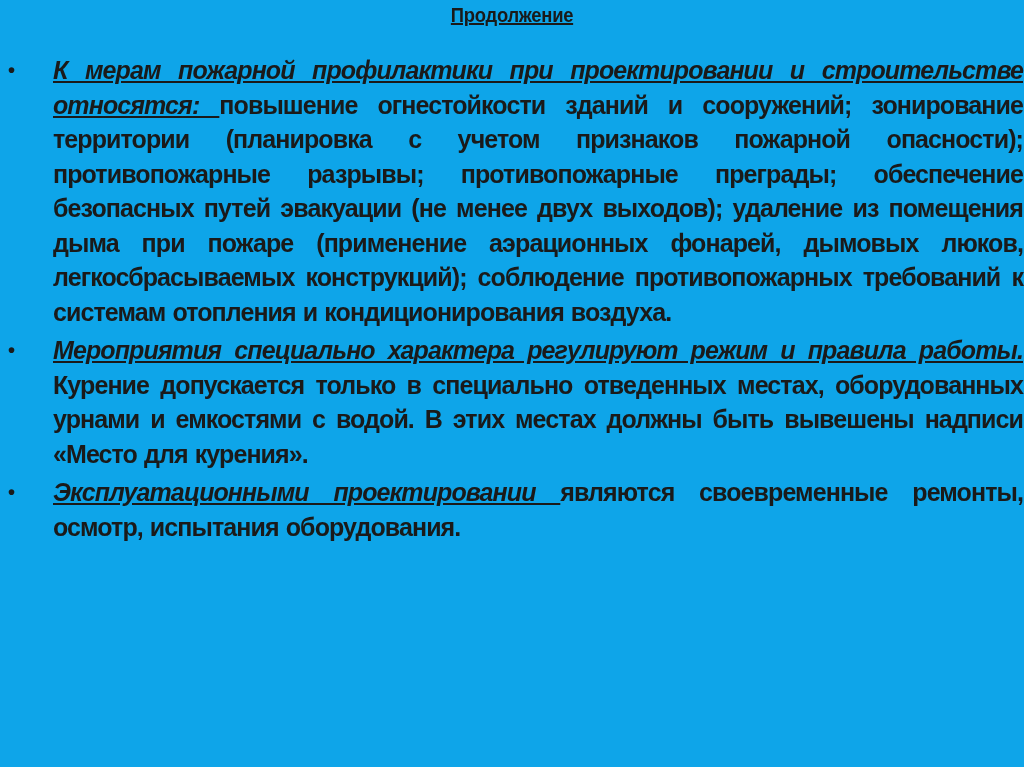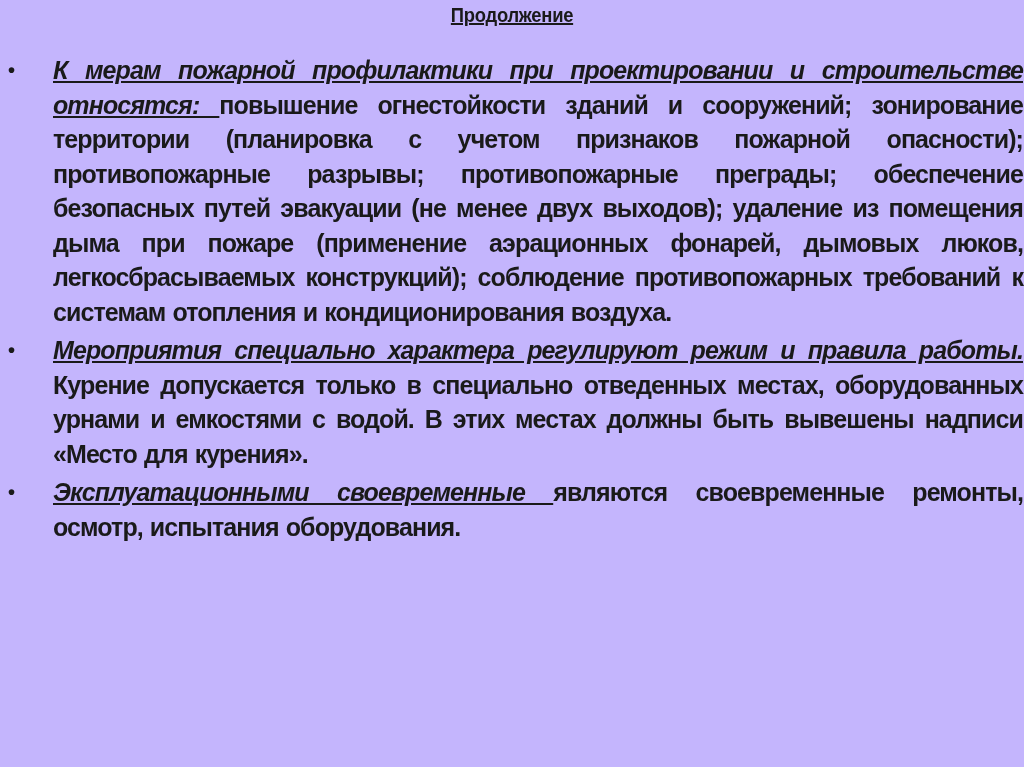--- a/index.html
+++ b/index.html
@@ -1,17 +1,17 @@
 <!DOCTYPE html>
 <html><head>
   <meta charset="utf-8">
   <style>
     html, body { margin: 0; padding: 0; background: #ffffff; }
     body { width: 1024px; height: 767px; overflow: hidden; position: relative; color: #1a1a1a; }
-    .slide { position: absolute; left: 0; top: 0; width: 1024px; height: 767px; background: #c4b5fd; }
+    .slide { position: absolute; left: 0; top: 0; width: 1024px; height: 767px; background: #0ea5e9; }
     .title {
       position: absolute; left: 0; top: 4px; width: 1024px; text-align: center;
       font-family: "Liberation Sans", sans-serif; font-weight: bold; font-size: 20px;
       text-decoration: underline; letter-spacing: -0.3px; transform: scaleX(0.92);
     }
     .list { position: absolute; left: 0; top: 53px; width: 1024px; }
     .item { position: relative; margin-bottom: 4px; }
     .bullet {
       position: absolute; left: 8px; top: 0; width: 14px;
       font-family: "Liberation Sans", sans-serif; font-weight: bold; font-size: 20px; line-height: 34.5px;
@@ -35,16 +35,16 @@
       <div class="text"><span class="lead">К мерам пожарной профилактики при проектировании и строительстве относятся: </span><span>повышение огнестойкости зданий и сооружений; зонирование территории (планировка с учетом признаков пожарной опасности); противопожарные разрывы; противопожарные преграды; обеспечение безопасных путей эвакуации (не менее двух выходов); удаление из помещения дыма при пожаре (применение аэрационных фонарей, дымовых люков, легкосбрасываемых конструкций); соблюдение противопожарных требований к системам отопления и кондиционирования воздуха.</span></div>
     </div>
 
     <div class="item">
       <span class="bullet">•</span>
       <div class="text"><span class="lead">Мероприятия специально характера регулируют режим и правила работы. </span><span>Курение допускается только в специально отведенных местах, оборудованных урнами и емкостями с водой. В этих местах должны быть вывешены надписи «Место для курения».</span></div>
     </div>
 
     <div class="item">
       <span class="bullet">•</span>
-      <div class="text"><span class="lead">Эксплуатационными своевременные </span><span>являются своевременные ремонты, осмотр, испытания оборудования.</span></div>
+      <div class="text"><span class="lead">Эксплуатационными проектировании </span><span>являются своевременные ремонты, осмотр, испытания оборудования.</span></div>
     </div>
   </div>
 </div>
 
 </body></html>

